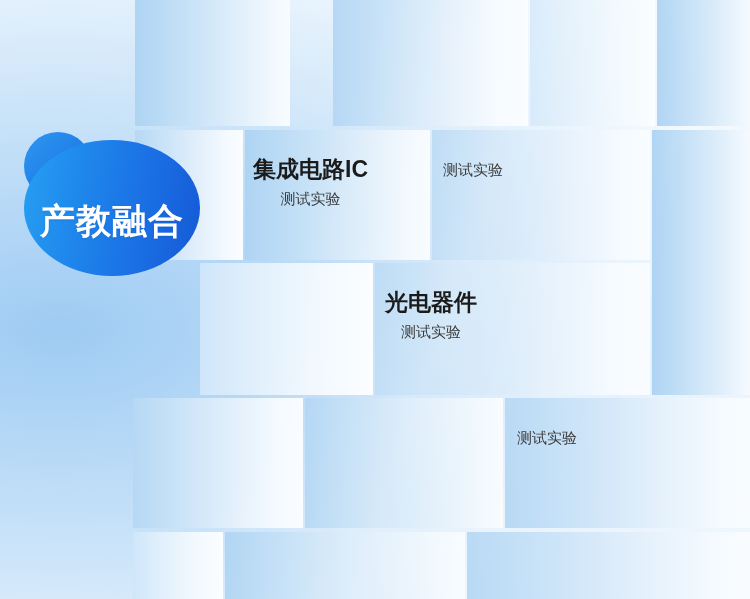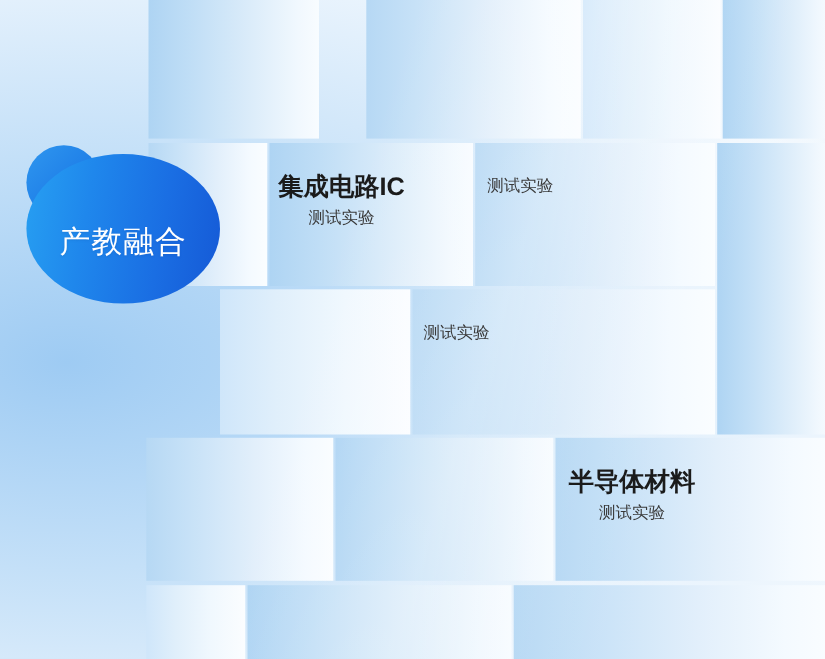--- a/index.html
+++ b/index.html
@@ -77,22 +77,22 @@
     width: 176px;
     height: 136px;
     border-radius: 50%;
     background: linear-gradient(100deg, #27a0f2 0%, #1f87ec 32%, #1a6ee3 68%, #1559d6 100%);
     display: flex;
     align-items: center;
     justify-content: center;
   }
   .badge-text {
     color: #ffffff;
-    font-size: 28px;
-    font-weight: normal;
+    font-size: 35px;
+    font-weight: bold;
     letter-spacing: 1px;
     line-height: 1;
     white-space: nowrap;
     margin-top: 24px;
     text-shadow: 0 1px 2px rgba(10,60,140,0.18);
   }
 
   
   .card {
     position: absolute;
@@ -158,21 +158,21 @@
   <div class="card" style="left:253px; top:155px;">
     <div class="card-title">集成电路IC</div>
     <div class="card-sub">测试实验</div>
   </div>
 
   <div class="card" style="left:443px; top:155px;">
     <div class="card-sub">测试实验</div>
   </div>
 
   <div class="card" style="left:385px; top:288px;">
+    <div class="card-title">光电器件</div>
     <div class="card-sub">测试实验</div>
   </div>
 
   <div class="card" style="left:517px; top:423px;">
-    <div class="card-title">半导体材料</div>
     <div class="card-sub">测试实验</div>
   </div>
 
 </div>
 
 </body></html>

